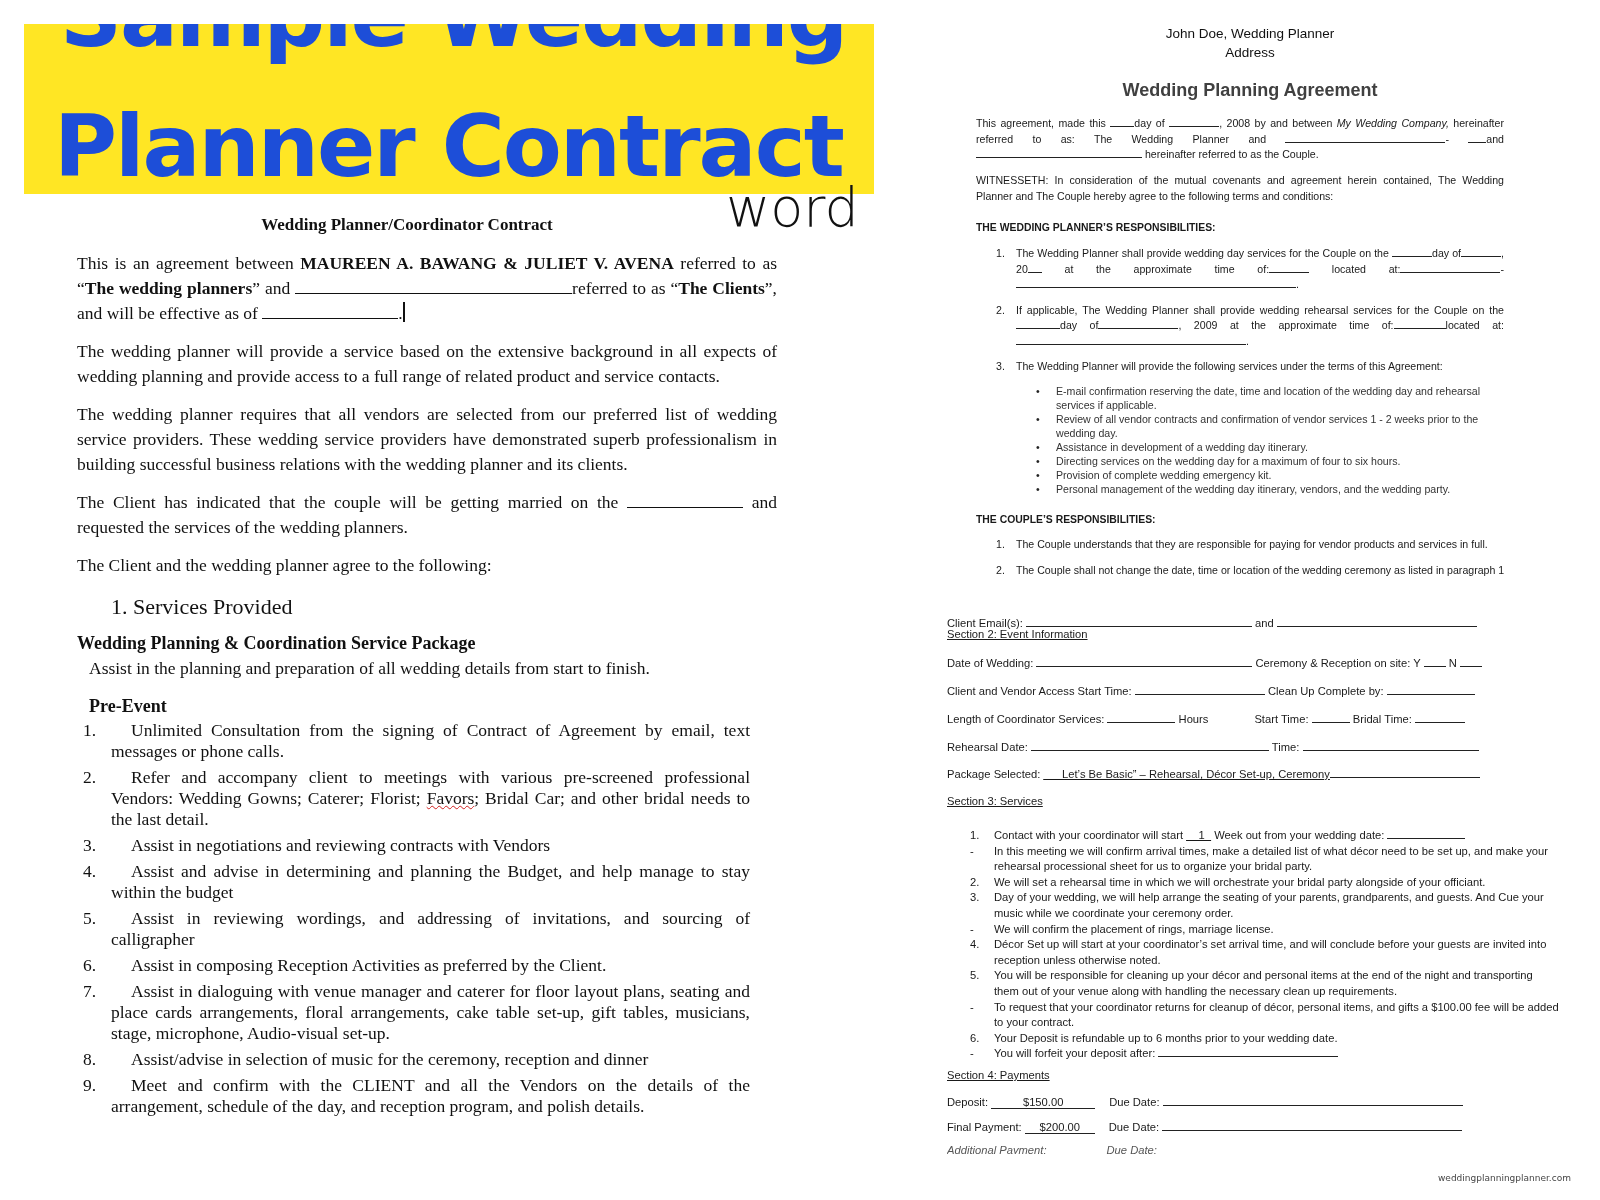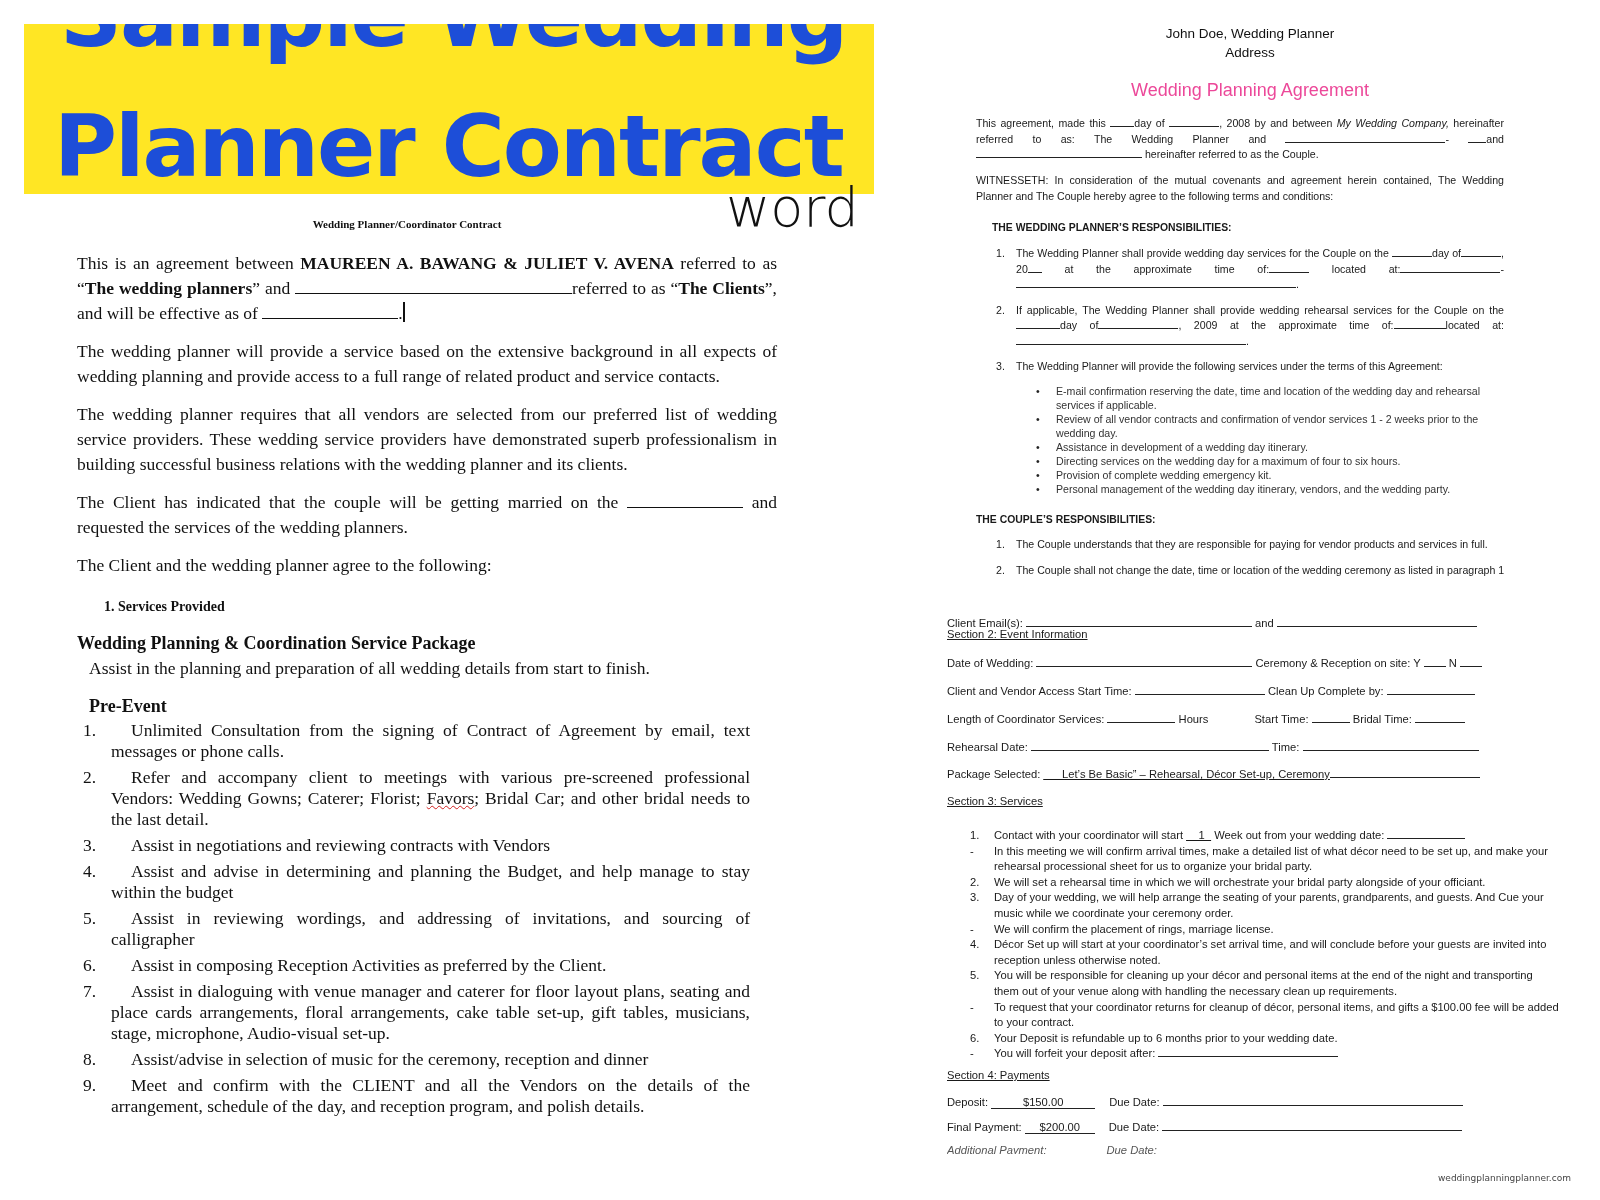--- a/index.html
+++ b/index.html
@@ -19,40 +19,40 @@
   .banner-line.l1 { top: -58px; font-size: 86px; left: 36px; }
   .banner-line.l2 { top: 72px; font-size: 86px; left: 30px; }
   .word-tag {
     position: absolute; left: 726px; top: 176px;
     font-family: "DejaVu Sans", sans-serif; font-weight: 300;
     font-size: 54px; color: #111; letter-spacing: 0px;
   }
 
   
   .left-doc { position: absolute; left: 77px; top: 212px; width: 700px; font-size: 17.5px; line-height: 25px; }
-  .ld-title { text-align: center; font-weight: bold; font-size: 11px; margin-left: -40px; margin-bottom: 14px; }
+  .ld-title { text-align: center; font-weight: bold; font-size: 17px; margin-left: -40px; margin-bottom: 14px; }
   .ld-p { text-align: justify; margin-bottom: 13px; }
   .ld-p b { font-weight: bold; }
   .blank { display: inline-block; border-bottom: 1px solid #111; height: 16px; vertical-align: baseline; }
   .cursor { display: inline-block; width: 2px; height: 20px; background: #111; vertical-align: -3px; }
-  .ld-sect { font-weight: bold; font-size: 14px; margin: 16px 0 12px 27px; }
+  .ld-sect { font-weight: normal; font-size: 22px; margin: 16px 0 12px 34px; }
   .ld-pkg { font-weight: bold; font-size: 18px; margin-bottom: 0; }
   .ld-pkg-desc { margin-left: 12px; margin-bottom: 13px; }
   .ld-pre { font-weight: bold; font-size: 18px; margin-left: 12px; margin-bottom: 1px; }
   .ld-list { list-style: none; width: 673px; }
   .ld-list li { position: relative; padding-left: 34px; text-align: justify; line-height: 21px; margin-bottom: 5px; text-indent: 20px; }
   .ld-list li .num { position: absolute; left: 6px; top: 0; text-indent: 0; }
   .spell { text-decoration: underline wavy #d02020; text-decoration-thickness: 1px; }
 
   
   .right-doc { position: absolute; left: 0; top: 0; width: 1292px; height: 1200px; font-family: "Liberation Sans", sans-serif; }
   .rd-head { position: absolute; left: 1040px; width: 420px; text-align: center; font-size: 13.5px; color: #111; }
   .rd-head.name { top: 26px; }
   .rd-head.addr { top: 45px; }
-  .rd-title { position: absolute; left: 1040px; width: 420px; top: 80px; text-align: center; font-size: 18px; color: #ec4899; }
+  .rd-title { position: absolute; left: 1040px; width: 420px; top: 80px; text-align: center; font-size: 18px; color: #404040; font-weight: bold; }
   .rd-block { position: absolute; left: 984px; width: 535px; font-size: 10.6px; line-height: 15.5px; color: #1a1a1a; }
   .rd-just { text-align: justify; }
   .rd-bold { font-weight: bold; font-size: 10.4px; }
   .rblank { display: inline-block; border-bottom: 1px solid #222; height: 11px; vertical-align: baseline; }
   .rd-ol { list-style: none; }
   .rd-ol li { position: relative; padding-left: 40px; margin-bottom: 10px; }
   .rd-ol li .num { position: absolute; left: 20px; top: 0; }
   .rd-bullets { list-style: none; margin-left: 60px; }
   .rd-bullets li { position: relative; padding-left: 20px; line-height: 14px; color: #333; }
   .rd-bullets li::before { content: "\2022"; position: absolute; left: 0; top: 0; color: #222; }
@@ -114,21 +114,21 @@
   <div class="rd-head name">John Doe, Wedding Planner</div>
   <div class="rd-head addr">Address</div>
   <div class="rd-title">Wedding Planning Agreement</div>
 
   <div class="rd-block rd-just" style="top:116px; left:976px; width:528px;">
     <span>This agreement, made this </span><span class="rblank" style="width:24px"></span><span>day of </span><span class="rblank" style="width:50px"></span><span>, 2008 by and between </span><i>My Wedding Company,</i><span> hereinafter referred to as: The Wedding Planner and </span><span class="rblank" style="width:160px"></span><span>-</span> <span class="rblank" style="width:18px"></span><span>and</span><span class="rblank" style="width:166px"></span><span> hereinafter referred to as the Couple.</span>
   </div>
 
   <div class="rd-block rd-just" style="top:173px; left:976px; width:528px;">WITNESSETH:  In consideration of the mutual covenants and agreement herein contained, The Wedding Planner and The Couple hereby agree to the following terms and conditions:</div>
 
-  <div class="rd-block rd-bold" style="top:220px; left:976px;margin-left:16px;">THE WEDDING PLANNER’S RESPONSIBILITIES:</div>
+  <div class="rd-block rd-bold" style="top:220px; left:976px;">THE WEDDING PLANNER’S RESPONSIBILITIES:</div>
 
   <div class="rd-block rd-just" style="top:246px; left:976px; width:528px;">
     <ol class="rd-ol">
       <li><span class="num">1.</span><span>The Wedding Planner shall provide wedding day services for the Couple on the </span><span class="rblank" style="width:40px"></span><span>day of</span><span class="rblank" style="width:40px"></span><span>, 20</span><span class="rblank" style="width:14px"></span><span> at the approximate time of:</span><span class="rblank" style="width:40px"></span><span> located at:</span><span class="rblank" style="width:100px"></span><span>-</span> <span class="rblank" style="width:280px"></span><span>.</span></li>
       <li><span class="num">2.</span><span>If applicable, The Wedding Planner shall provide wedding rehearsal services for the Couple on the</span><span class="rblank" style="width:44px"></span><span>day of</span><span class="rblank" style="width:80px"></span><span>, 2009 at the approximate time of:</span><span class="rblank" style="width:52px"></span><span>located at:</span><span class="rblank" style="width:230px"></span><span>.</span></li>
       <li><span class="num">3.</span><span>The Wedding Planner will provide the following services under the terms of this Agreement:</span></li>
     </ol>
   </div>
 
   <div class="rd-block" style="top:384px; left:976px; width:520px;">

